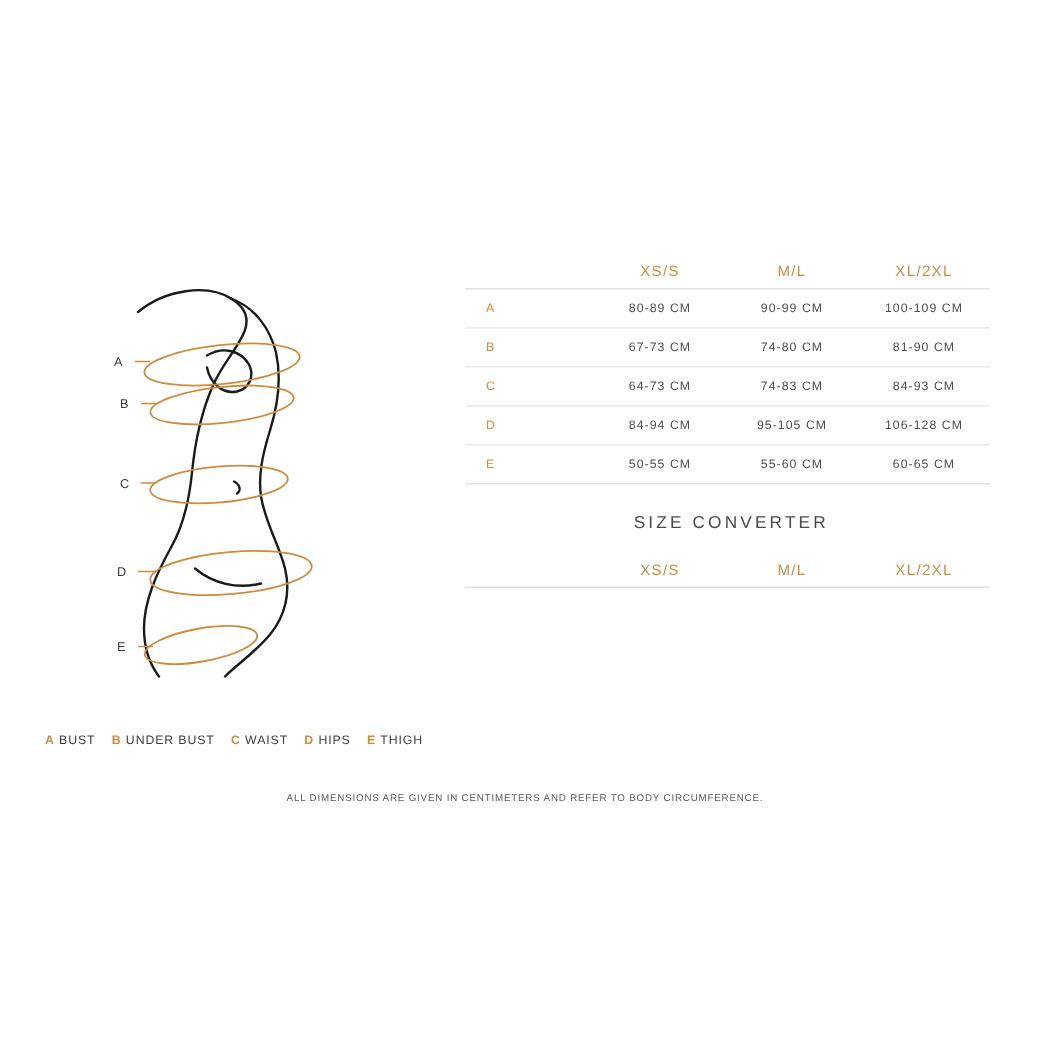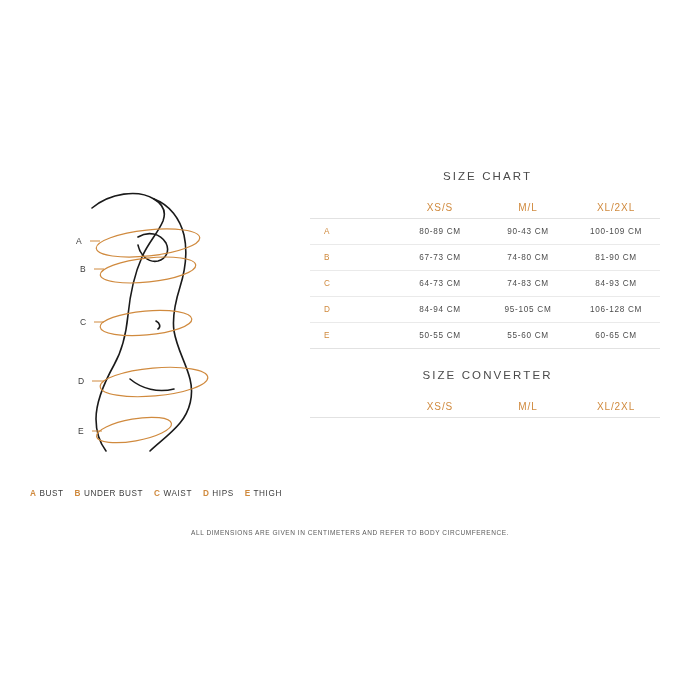--- a/index.html
+++ b/index.html
@@ -203,42 +203,41 @@
     <span class="kl">C</span>
     <span class="lb">WAIST</span>
     <span class="kl">D</span>
     <span class="lb">HIPS</span>
     <span class="kl">E</span>
     <span class="lb">THIGH</span>
   </div>
 
   <div class="tables">
 
-    <div class="table-title">SIZE CHART</div>
 
     <table>
       <colgroup>
         <col class="c-head">
           <col class="c-col">
           <col class="c-col">
           <col class="c-col">
       </colgroup>
       <thead>
         <tr>
           <th class="rowhead"></th>
           <th>XS/S</th>
           <th>M/L</th>
           <th>XL/2XL</th>
         </tr>
       </thead>
       <tbody>
         <tr>
           <td class="rowhead">A</td>
           <td>80-89 CM</td>
-          <td>90-43 CM</td>
+          <td>90-99 CM</td>
           <td>100-109 CM</td>
         </tr>
         <tr>
           <td class="rowhead">B</td>
           <td>67-73 CM</td>
           <td>74-80 CM</td>
           <td>81-90 CM</td>
         </tr>
         <tr>
           <td class="rowhead">C</td>

